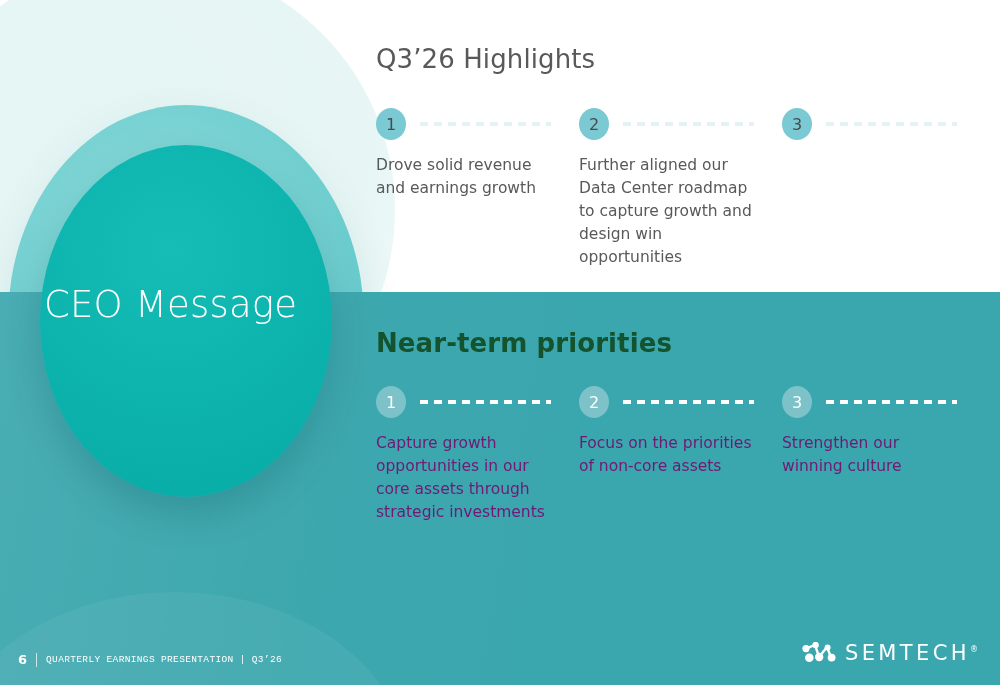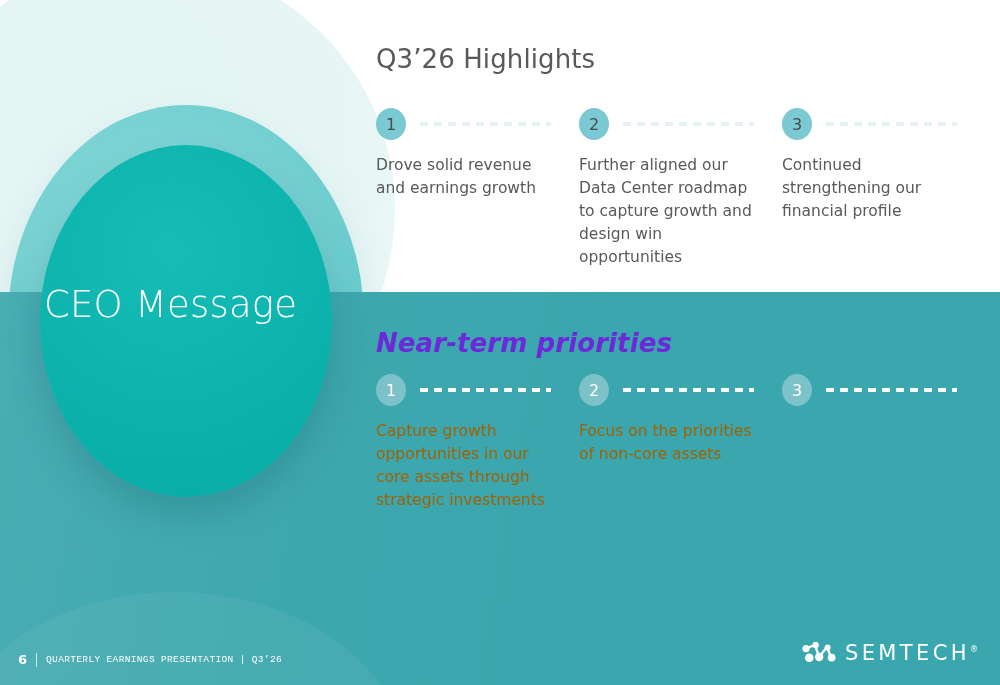--- a/index.html
+++ b/index.html
@@ -105,25 +105,24 @@
     letter-spacing: 0.1px;
     margin: 0 0 34px 0;
     white-space: nowrap;
   }
   .section-top .section-title {
     color: #58595b;
     font-weight: 400;
     font-family: "DejaVu Sans", sans-serif;
   }
   .section-bottom .section-title {
-    color: #6d28d9;
+    color: #14532d;
     font-weight: 700;
     font-family: "DejaVu Sans", sans-serif;
-    margin-bottom: 16px;
-    font-style: italic;
+    margin-bottom: 28px;
   }
 
   .items {
     display: flex;
     align-items: flex-start;
   }
   .item {
     width: 203px;
     box-sizing: border-box;
     padding-right: 26px;
@@ -168,21 +167,21 @@
   .section-bottom .dashline {
     background-image: repeating-linear-gradient(to right, #ffffff 0px, #ffffff 8px, rgba(255,255,255,0) 8px, rgba(255,255,255,0) 14px);
   }
   .item-text {
     font-size: 15.5px;
     line-height: 23px;
     font-family: "DejaVu Sans", sans-serif;
     font-weight: 400;
   }
   .section-top .item-text { color: #58595b; }
-  .section-bottom .item-text { color: #a16207; }
+  .section-bottom .item-text { color: #701a75; }
 
   
   .footer {
     position: absolute;
     left: 18px;
     bottom: 18px;
     display: flex;
     align-items: center;
     color: #ffffff;
   }
@@ -262,21 +261,20 @@
           <div class="dashline"></div>
         </div>
         <div class="item-text">Further aligned our Data Center roadmap to capture growth and design win opportunities</div>
       </div>
 
       <div class="item">
         <div class="item-head">
           <div class="badge">3</div>
           <div class="dashline"></div>
         </div>
-        <div class="item-text">Continued strengthening our financial profile</div>
       </div>
 
     </div>
   </div>
 
   <div class="section section-bottom">
     <div class="section-title">Near-term priorities</div>
     <div class="items">
 
       <div class="item">
@@ -293,20 +291,21 @@
           <div class="dashline"></div>
         </div>
         <div class="item-text">Focus on the priorities of non-core assets</div>
       </div>
 
       <div class="item">
         <div class="item-head">
           <div class="badge">3</div>
           <div class="dashline"></div>
         </div>
+        <div class="item-text">Strengthen our winning culture</div>
       </div>
 
     </div>
   </div>
 
   <div class="footer">
     <span class="footer-page">6</span>
     <span class="footer-sep"></span>
     <span class="footer-text">QUARTERLY EARNINGS PRESENTATION  |  Q3’26</span>
   </div>

